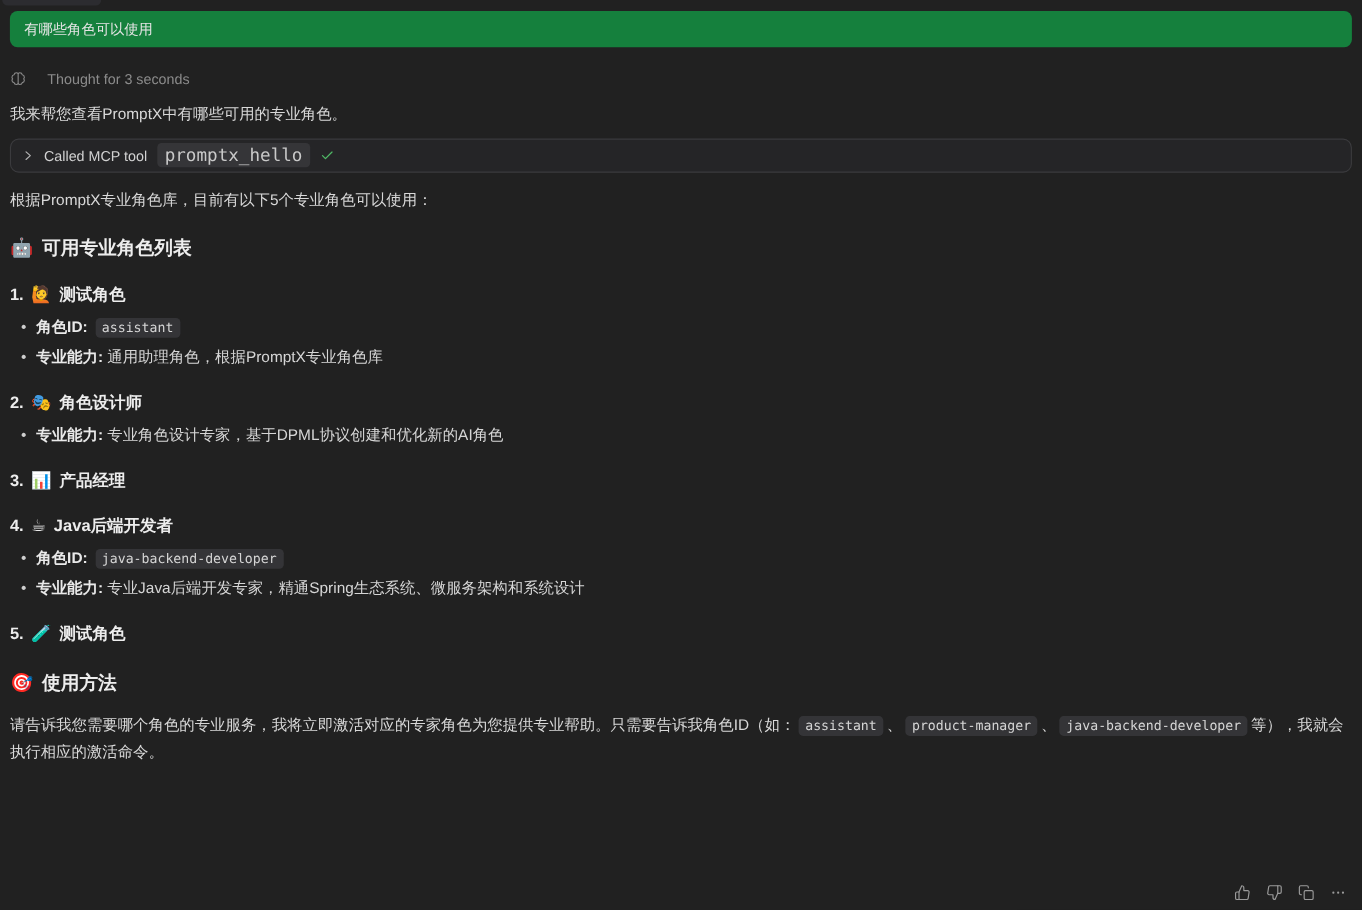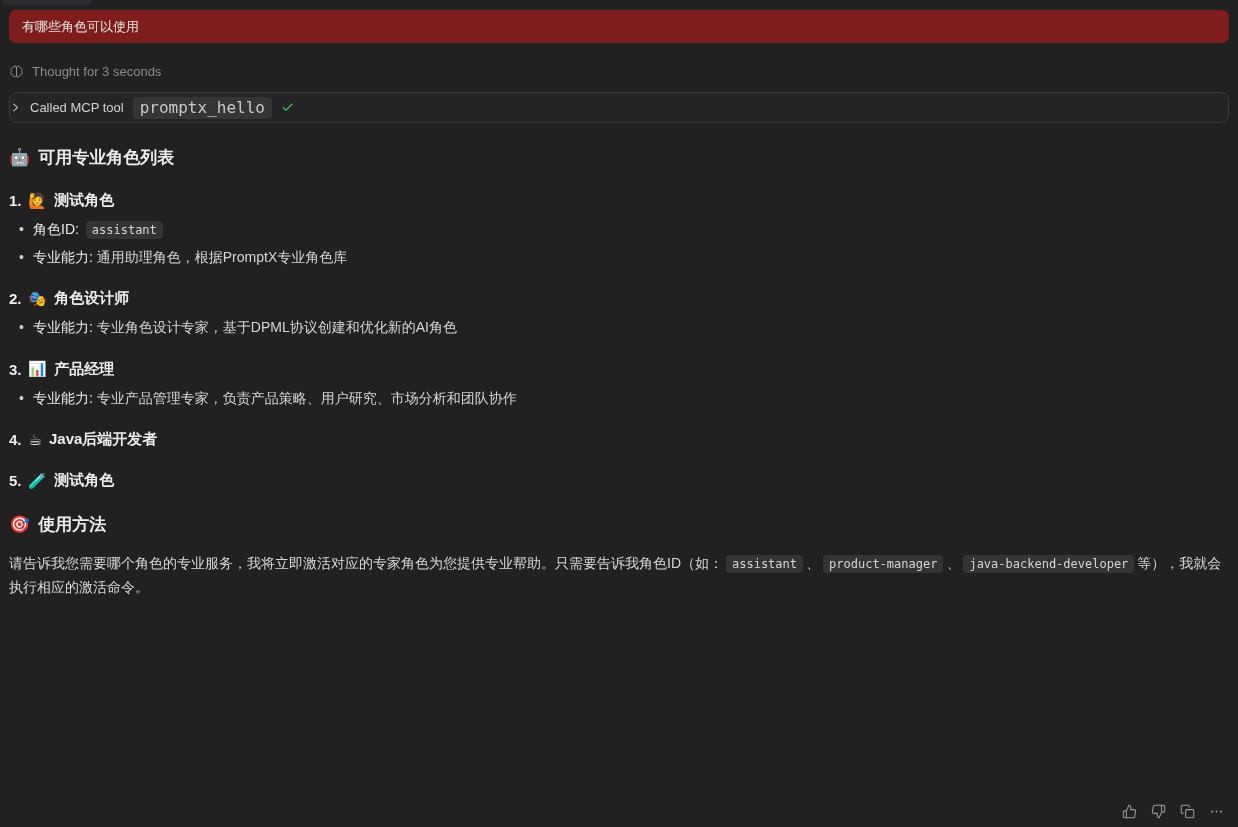--- a/index.html
+++ b/index.html
@@ -15,48 +15,48 @@
 
   .top-strip {
     position: absolute; top: 0; left: 2px;
     width: 90px; height: 5px;
     background: #2c2c30;
     border-radius: 0 0 6px 6px;
   }
 
   .user-bubble {
     margin-top: 10px;
-    background: #7f1d1d;
+    background: #15803d;
     border-radius: 7px;
     height: 33px;
     display: flex; align-items: center;
     padding: 15px 13px;
     font-size: 13px;
     color: #e4e4e4;
     text-align: center;
   }
 
   .thought-row {
     margin-top: 21px;
-    display: flex; align-items: center; gap: 8px;
+    display: flex; align-items: center; gap: 19px;
     color: #8b8b8b;
     font-size: 13px;
   }
   .thought-row .icon { display: inline-flex; }
 
   p.para { margin-top: 15px; line-height: 1.35; color: #d8d8d8; }
 
   .tool-panel {
     margin-top: 13px;
     height: 31px;
     border: 1px solid #3b3b3e;
     background: #252527;
     border-radius: 8px;
     display: flex; align-items: center;
-    padding: 0 0;
+    padding: 0 10px;
     gap: 9px;
   }
   .tool-panel .label { font-size: 13px; color: #d2d2d2; }
   .tool-badge {
     font-family: "DejaVu Sans Mono", "Liberation Mono", monospace;
     font-size: 16px;
     background: #353538;
     color: #c9c9c9;
     border-radius: 4px;
     padding: 3px 7px;
@@ -84,21 +84,21 @@
     margin: 8px 0;
     padding-left: 14px;
     position: relative;
     line-height: 1.4;
   }
   ul.md-list li::before {
     content: "•";
     position: absolute; left: 0; top: 0;
     color: #cfcfcf;
   }
-  .b-label { font-weight: 400; color: #e9e9e9; }
+  .b-label { font-weight: 700; color: #e9e9e9; }
 
   code.inline-code {
     font-family: "DejaVu Sans Mono", "Liberation Mono", monospace;
     font-size: 12px;
     background: #343437;
     color: #d5d5d5;
     border-radius: 4px;
     padding: 2px 6px;
     margin: 4px 3px;
     white-space: nowrap;
@@ -134,36 +134,38 @@
   <div class="thought-row">
     <span class="icon">
       <svg width="15" height="15" viewBox="0 0 24 24" fill="none" stroke="#8b8b8b" stroke-width="1.6" stroke-linecap="round" stroke-linejoin="round">
         <path d="M9.5 3.5c-1.8 0-3.2 1.2-3.4 2.9C4.3 6.7 3 8.1 3 9.8c0 .9.4 1.8 1 2.4-.6.6-1 1.4-1 2.3 0 1.7 1.3 3.1 3 3.3.3 1.6 1.7 2.7 3.4 2.7 1 0 2-.4 2.6-1.2.6.8 1.6 1.2 2.6 1.2 1.7 0 3.1-1.1 3.4-2.7 1.7-.2 3-1.6 3-3.3 0-.9-.4-1.7-1-2.3.6-.6 1-1.5 1-2.4 0-1.7-1.3-3.1-3.1-3.4-.2-1.7-1.6-2.9-3.4-2.9-1 0-1.9.4-2.5 1.1-.6-.7-1.5-1.1-2.5-1.1z"></path>
         <path d="M12 4.8v14.4"></path>
       </svg>
     </span>
     <span>Thought for 3 seconds</span>
   </div>
 
+  <p class="para">我来帮您查看PromptX中有哪些可用的专业角色。</p>
 
   <div class="tool-panel">
     <span>
       <svg width="11" height="11" viewBox="0 0 24 24" fill="none" stroke="#b4b4b4" stroke-width="2.4" stroke-linecap="round" stroke-linejoin="round">
         <polyline points="8 4.5 16.5 12 8 19.5"></polyline>
       </svg>
     </span>
     <span class="label">Called MCP tool</span>
     <span class="tool-badge">promptx_hello</span>
     <span>
       <svg width="13" height="13" viewBox="0 0 24 24" fill="none" stroke="#4fb865" stroke-width="2.2" stroke-linecap="round" stroke-linejoin="round">
         <polyline points="20 6 9 17 4 12"></polyline>
       </svg>
     </span>
   </div>
 
+  <p class="para">根据PromptX专业角色库，目前有以下5个专业角色可以使用：</p>
 
   <h2 class="md-h2">
     <span class="emoji">🤖</span>
     <span>可用专业角色列表</span>
   </h2>
 
   <section>
     <h3 class="md-h3">
       <span>1.</span>
       <span class="emoji">🙋</span>
@@ -195,33 +197,39 @@
     </ul>
   </section>
 
   <section>
     <h3 class="md-h3">
       <span>3.</span>
       <span class="emoji">📊</span>
       <span>产品经理</span>
     </h3>
     <ul class="md-list">
-      <li>
-        <span class="b-label">专业能力:</span>
-        <span>专业产品管理专家，负责产品策略、用户研究、市场分析和团队协作</span>
-      </li>
     </ul>
   </section>
 
   <section>
     <h3 class="md-h3">
       <span>4.</span>
       <span class="emoji">☕</span>
       <span>Java后端开发者</span>
     </h3>
+    <ul class="md-list">
+      <li>
+        <span class="b-label">角色ID:</span>
+        <code class="inline-code">java-backend-developer</code>
+      </li>
+      <li>
+        <span class="b-label">专业能力:</span>
+        <span>专业Java后端开发专家，精通Spring生态系统、微服务架构和系统设计</span>
+      </li>
+    </ul>
   </section>
 
   <section>
     <h3 class="md-h3">
       <span>5.</span>
       <span class="emoji">🧪</span>
       <span>测试角色</span>
     </h3>
   </section>
 

